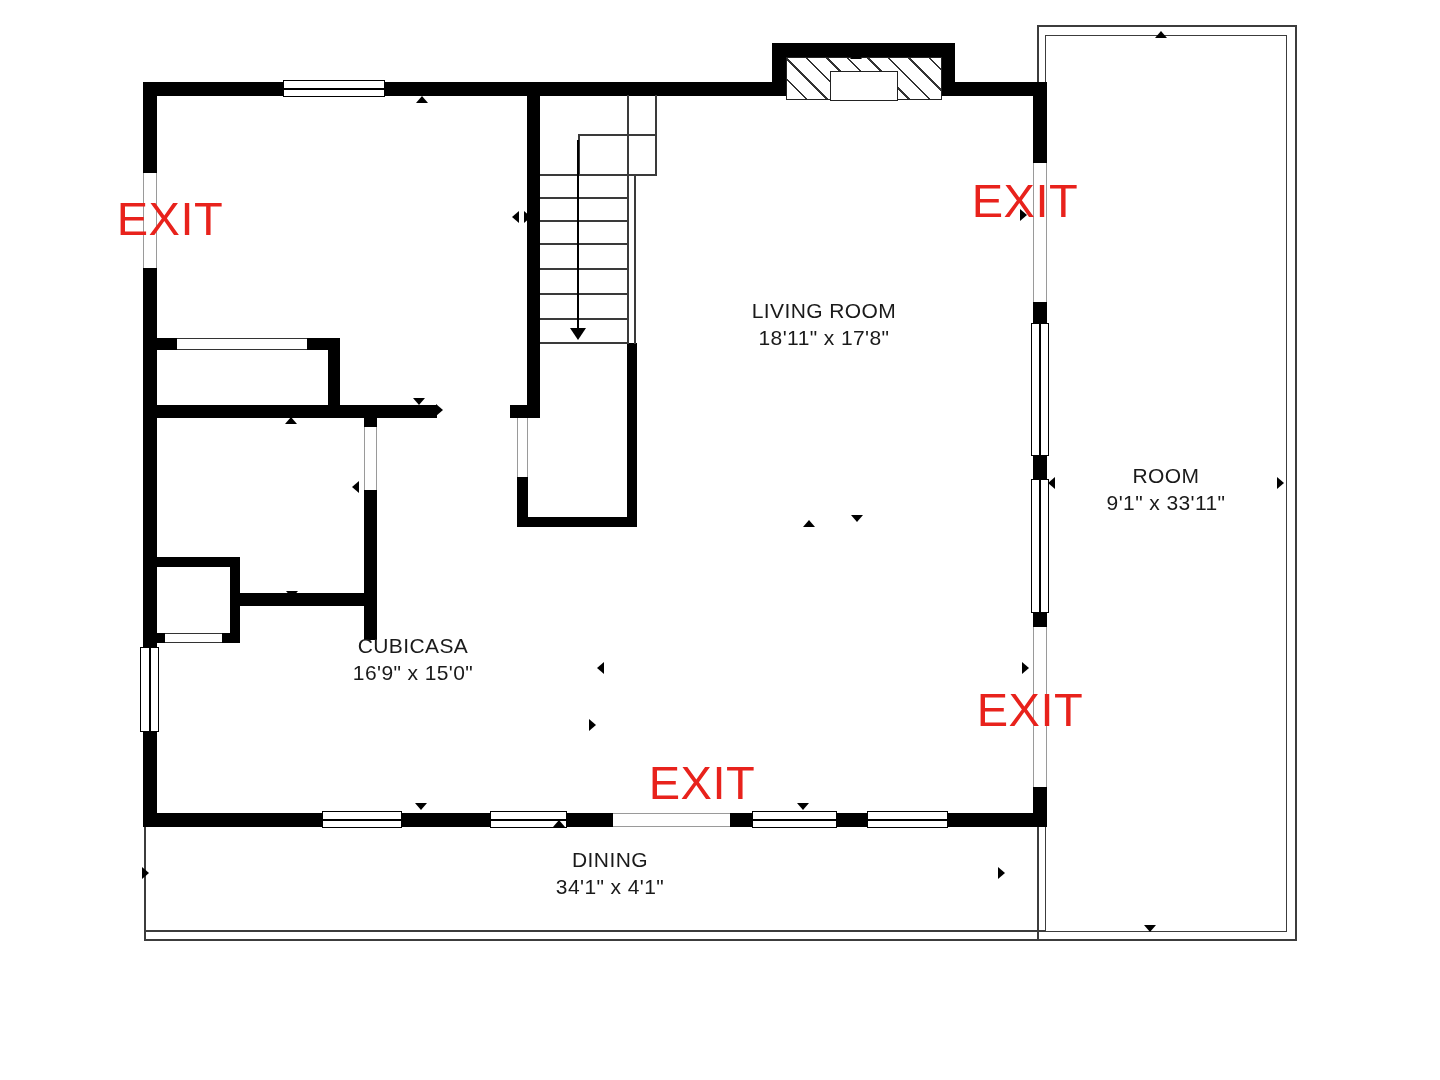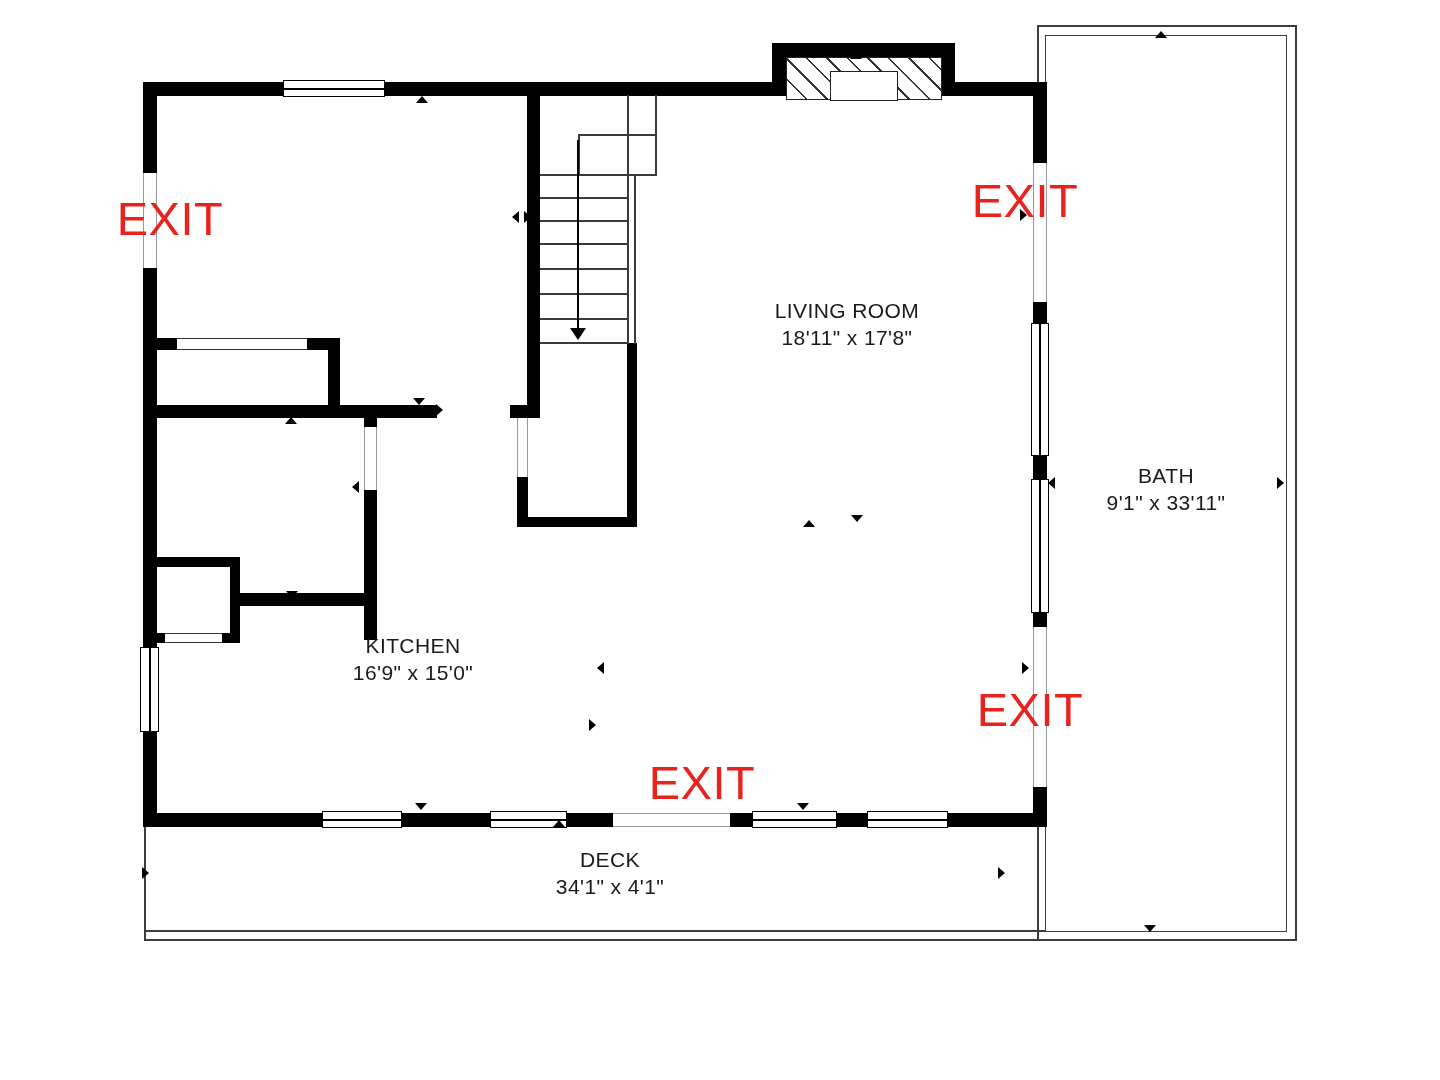--- a/index.html
+++ b/index.html
@@ -123,34 +123,34 @@
   <div class="tri right" style="left:436px;top:404px;"></div>
   <div class="tri left" style="left:512px;top:211px;"></div>
   <div class="tri right" style="left:524px;top:211px;"></div>
   <div class="tri down" style="left:415px;top:803px;"></div>
   <div class="tri up" style="left:553px;top:820px;"></div>
   <div class="tri down" style="left:797px;top:803px;"></div>
   <div class="tri right" style="left:998px;top:867px;"></div>
   <div class="tri down" style="left:1144px;top:925px;"></div>
   <div class="tri right" style="left:142px;top:867px;"></div>
 
-  <div class="room-label" style="left:847px;top:324px;">
+  <div class="room-label" style="left:824px;top:324px;">
     <div>LIVING ROOM</div>
     <div>18'11" x 17'8"</div>
   </div>
   <div class="room-label" style="left:413px;top:659px;">
-    <div>KITCHEN</div>
+    <div>CUBICASA</div>
     <div>16'9" x 15'0"</div>
   </div>
   <div class="room-label" style="left:1166px;top:489px;">
-    <div>BATH</div>
+    <div>ROOM</div>
     <div>9'1" x 33'11"</div>
   </div>
   <div class="room-label" style="left:610px;top:873px;">
-    <div>DECK</div>
+    <div>DINING</div>
     <div>34'1" x 4'1"</div>
   </div>
 
   <div class="exit-label" style="left:170px;top:218px;">EXIT</div>
   <div class="exit-label" style="left:1025px;top:200px;">EXIT</div>
   <div class="exit-label" style="left:1030px;top:709px;">EXIT</div>
   <div class="exit-label" style="left:702px;top:782px;">EXIT</div>
 
 
 </div>

